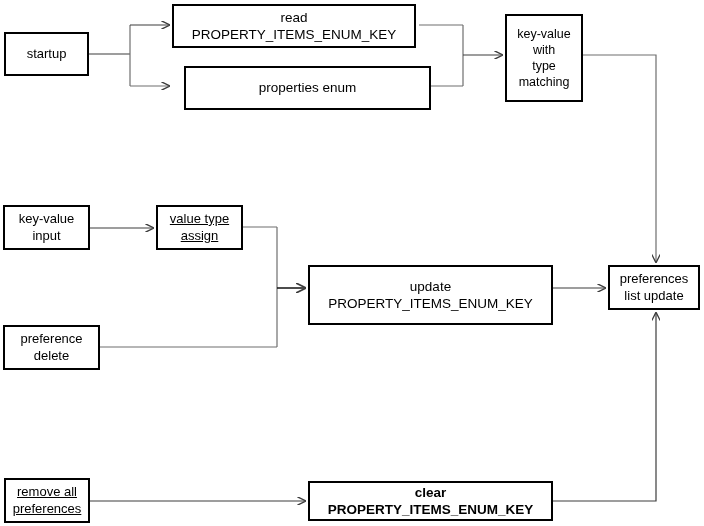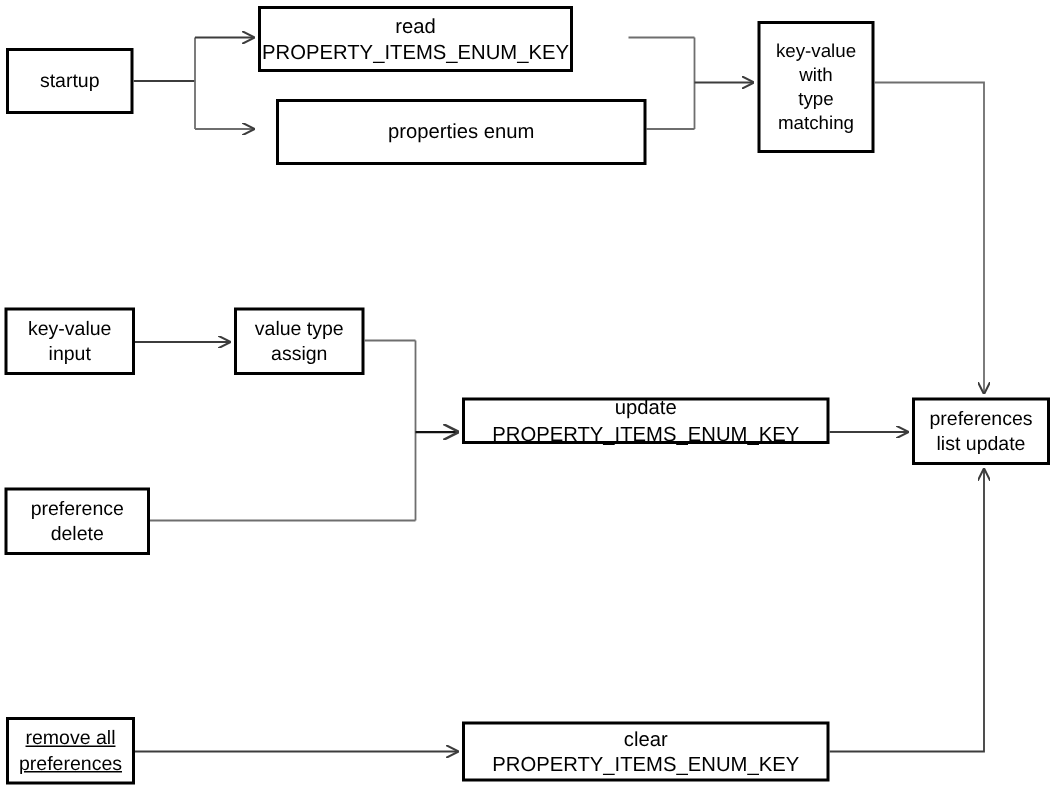--- a/index.html
+++ b/index.html
@@ -34,30 +34,30 @@
     justify-content: center;
     text-align: center;
     color: #000000;
     font-size: 13px;
     line-height: 1.28;
     padding: 2px 5px;
     white-space: pre-line;
     z-index: 2;
   }
   .node-startup        { left: 4px;   top: 32px;  width: 85px;  height: 44px; }
-  .node-read-key       { left: 172px; top: 4px;   width: 210px; height: 44px; font-size: 13.5px; }
+  .node-read-key       { left: 172px; top: 4px;   width: 244px; height: 44px; font-size: 13.5px; }
   .node-props-enum     { left: 172px; top: 66px;  width: 247px; height: 44px; font-size: 13.5px; margin-left: 12px; }
   .node-kv-type        { left: 505px; top: 14px;  width: 78px;  height: 88px; font-size: 12.5px; }
   .node-kv-input       { left: 3px;   top: 205px; width: 87px;  height: 45px; }
-  .node-value-assign   { left: 156px; top: 205px; width: 87px;  height: 45px; }
+  .node-value-assign   { left: 156px; top: 205px; width: 87px;  height: 45px; text-decoration: underline; }
   .node-pref-delete    { left: 3px;   top: 325px; width: 97px;  height: 45px; }
-  .node-update-key     { left: 308px; top: 265px; width: 245px; height: 31px; font-size: 13.5px; }
+  .node-update-key     { left: 308px; top: 265px; width: 245px; height: 60px; font-size: 13.5px; }
   .node-pref-list      { left: 608px; top: 265px; width: 92px;  height: 45px; }
   .node-remove-all     { left: 4px;   top: 478px; width: 86px;  height: 45px; text-decoration: underline; }
-  .node-clear-key      { left: 308px; top: 481px; width: 245px; height: 40px; font-size: 13.5px; }
+  .node-clear-key      { left: 308px; top: 481px; width: 245px; height: 40px; font-size: 13.5px; font-weight: bold; }
 </style>
 </head>
 <body>
 
 <div id="diagram-canvas">
 
   <svg id="edge-layer" viewBox="0 0 704 526" width="704" height="526" xmlns="http://www.w3.org/2000/svg">
     <defs>
       <marker id="arrowhead" viewBox="0 0 10 10" refX="9" refY="5" markerWidth="7" markerHeight="7" orient="auto-start-reverse">
         <path d="M 0 0 L 10 5 L 0 10" fill="none" stroke="#3c3c3c" stroke-width="1.6"></path>

